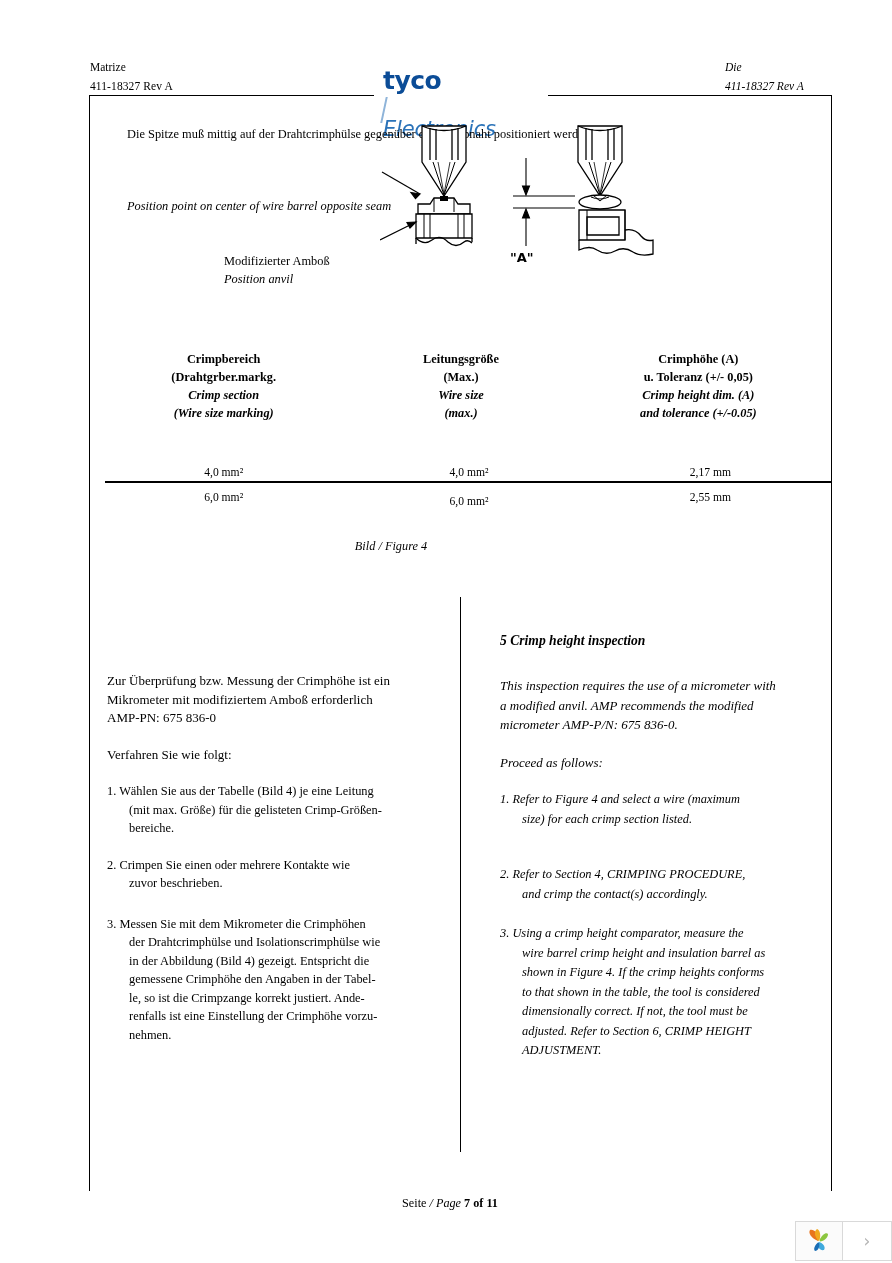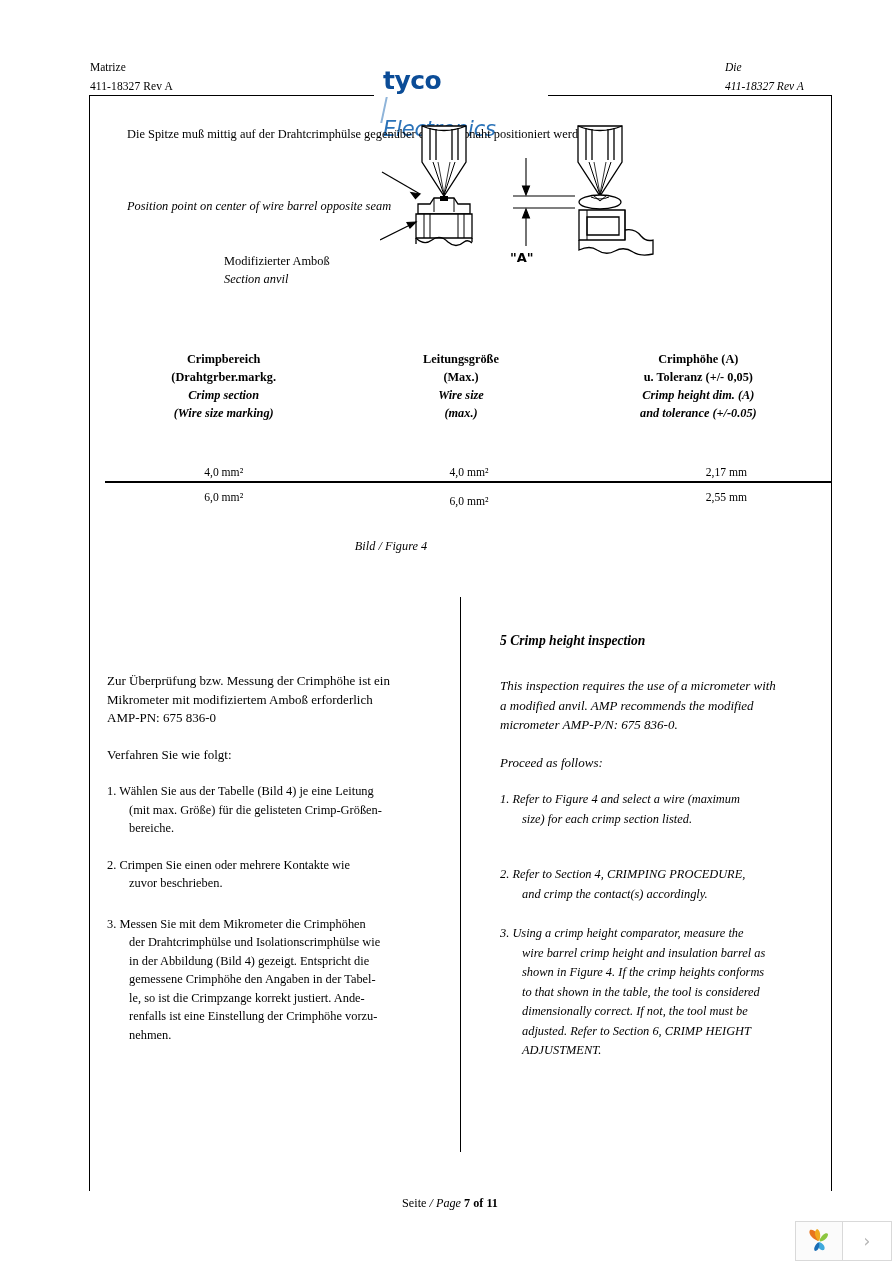--- a/index.html
+++ b/index.html
@@ -169,21 +169,21 @@
     font-size: 11.6px;
   }
   .tbl-row {
     display: flex;
     height: 23px;
     align-items: flex-start;
     text-align: center;
   }
   .tbl-row .col { flex: 1 1 0; }
   .tbl-row .col.c2 { position: relative; left: 8px; }
-  .tbl-row .col.c3 { position: relative; left: 28px; }
+  .tbl-row .col.c3 { position: relative; left: 12px; }
   .tbl-row.r2 .col.c1 { position: relative; top: 2px; }
   .tbl-row.r2 .col.c2 { position: relative; top: 6px; }
   .tbl-row.r2 .col.c3 { position: relative; top: 2px; }
 
   .fig-cap {
     position: absolute;
     left: 0; top: 539px;
     width: 772px;
     text-align: center;
     font-size: 12.3px;
@@ -307,21 +307,21 @@
   </div>
 
   <div class="note-de">Die Spitze muß mittig
 auf der Drahtcrimphülse
 gegenüber der Crimpnaht
 positioniert werden</div>
   <div class="note-en">Position point on center of
 wire barrel opposite seam</div>
   <div class="anvil-cap">
     <div class="de">Modifizierter Amboß</div>
-    <div class="en">Section anvil</div>
+    <div class="en">Position anvil</div>
   </div>
 
   <svg class="fig-left" viewBox="0 0 130 140">
     <g fill="none" stroke="#000" stroke-width="1.3">
       <path d="M42 4 h44 v36 l-22 34 -22 -34 Z" fill="#fff"></path>
       <path d="M42 4 q22 9 44 0"></path>
       <path d="M50 6 v32 M56 7 v31 M72 7 v31 M78 6 v32"></path>
       <path d="M53 40 l11 33 M75 40 l-11 33" stroke-width="1"></path>
       <path d="M58 40 l6 32 M70 40 l-6 32" stroke-width="0.8"></path>
     </g>

